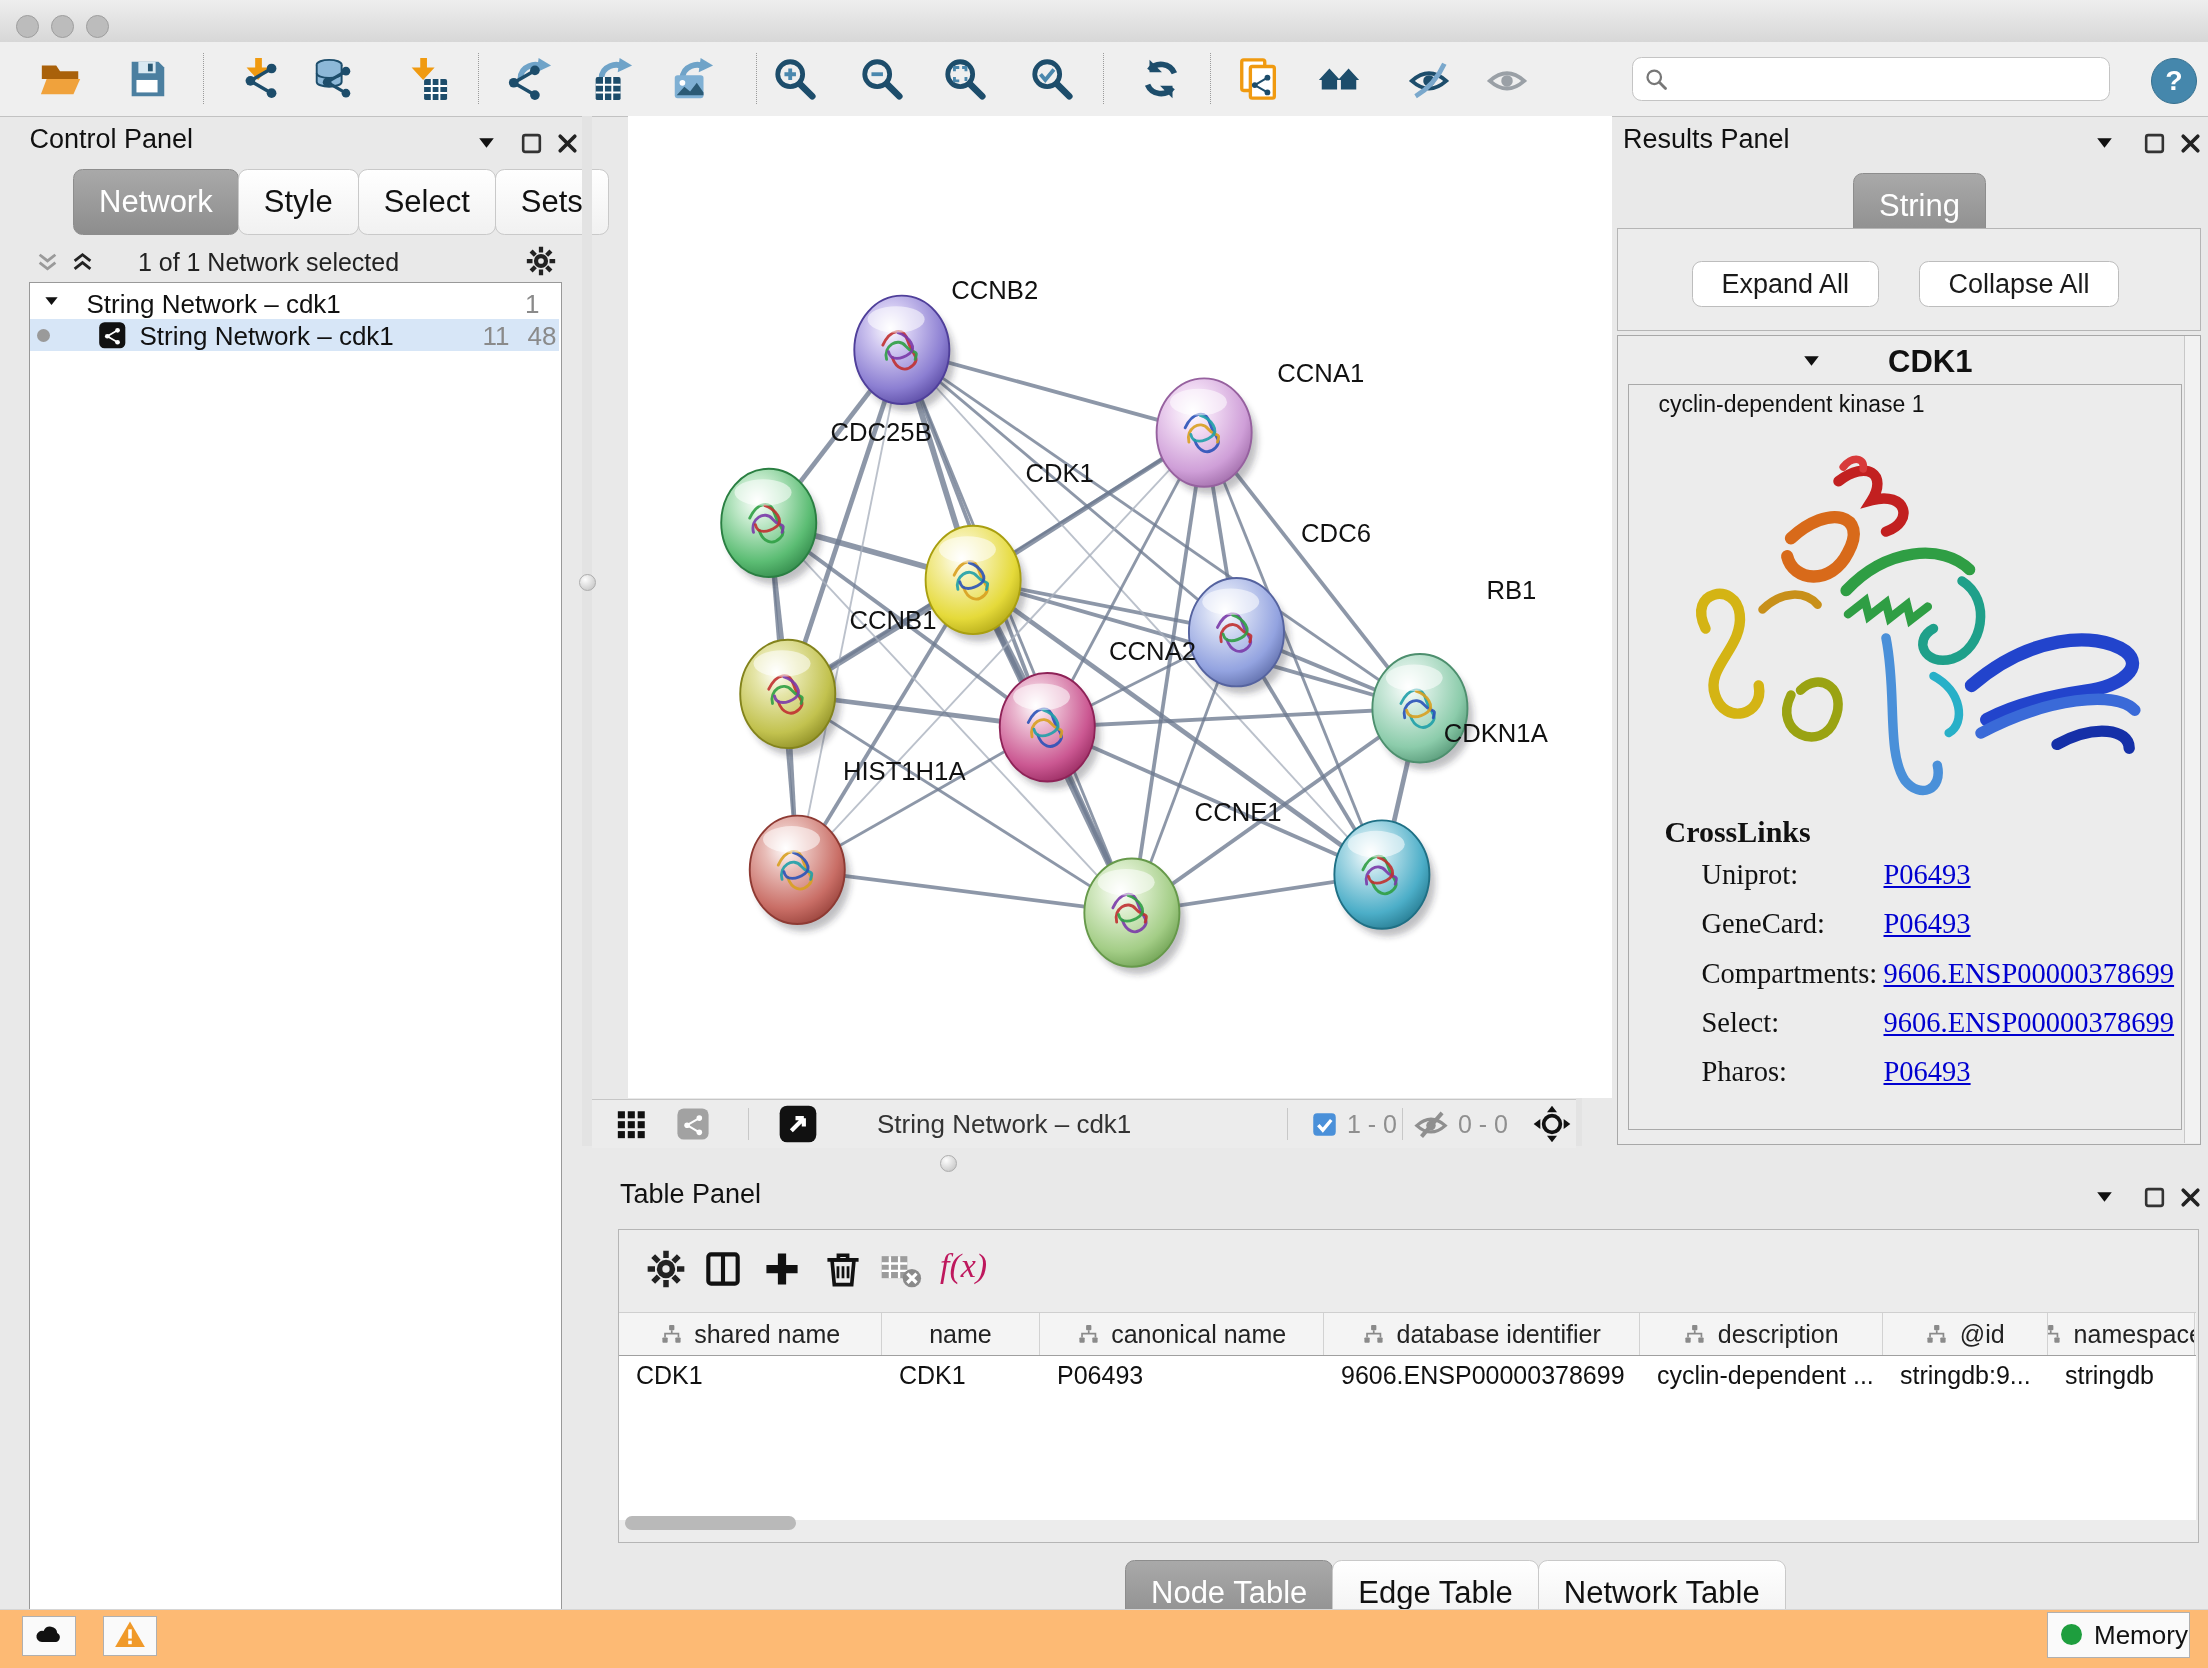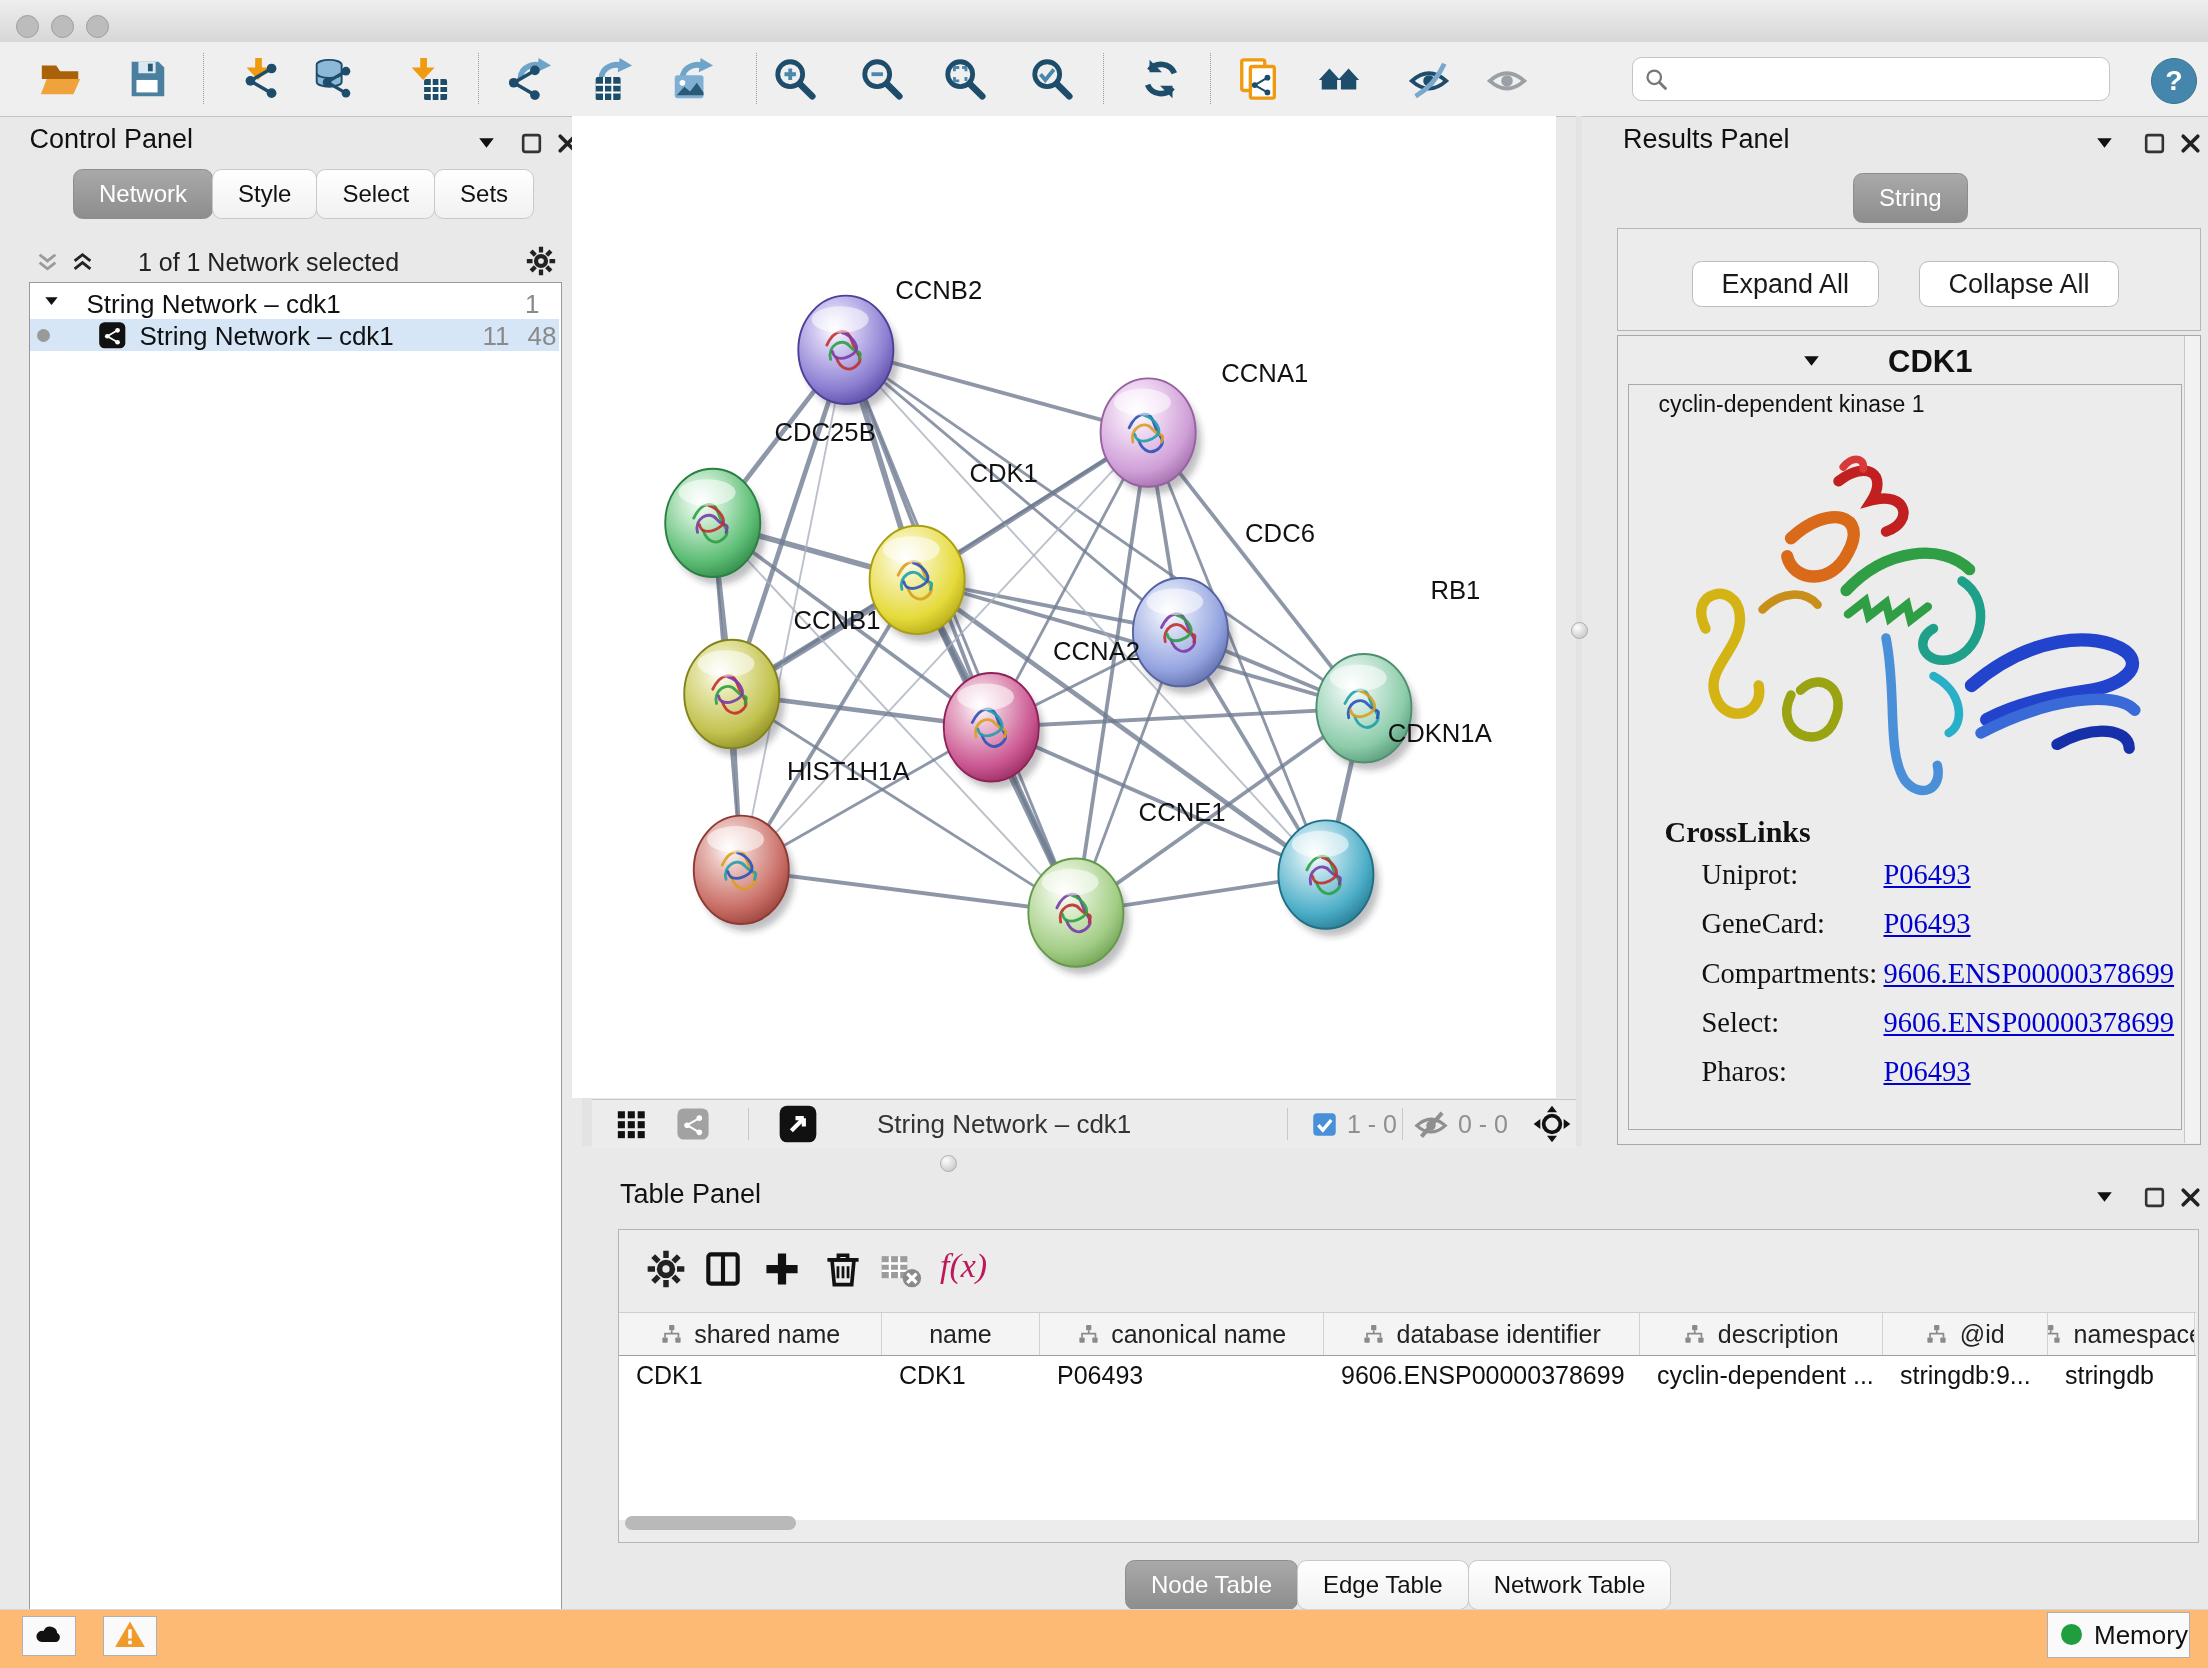--- a/index.html
+++ b/index.html
@@ -23,37 +23,37 @@
   #search-wrap svg{position:absolute;left:9.5px;top:7.6px;width:27px;height:27px;}
   #search-input{position:absolute;left:46px;top:1.9px;width:418px;height:34px;border:none;
     outline:none;font-size:25px;background:transparent;}
   #help-btn{position:absolute;left:2151px;top:16px;width:44px;height:44px;border-radius:50%;
     background:#4587ac;border:1.9px solid #36708f;color:#fff;font-size:28.5px;font-weight:bold;
     text-align:center;line-height:42px;}
   
   .ptitle{position:absolute;font-size:27px;color:#111;}
   .wc{position:absolute;width:25px;height:25px;}
   .wc svg{width:100%;height:100%}
-  .tab{height:48px;line-height:48px;padding:0 25px;font-size:24px;text-align:left;
+  .tab{height:48px;line-height:48px;padding:8px 25px;font-size:31px;text-align:left;
     background:linear-gradient(#ffffff,#f1f1f1);border:1px solid #c9c9c9;color:#111;
     border-radius:9.5px 9.5px 9.5px 9.5px;margin-right:-1px;}
   .tab.active{background:linear-gradient(#a9a9a9,#8d8d8d);color:#fff;border-color:#8d8d8d;}
   
   #cp-tabs{position:absolute;left:73px;top:169px;display:flex;}
   #cp-bar{position:absolute;left:28.5px;top:240px;width:533px;height:42px;background:#e9e9e9;}
   #cp-bar .gear{position:absolute;right:3.8px;top:3.8px;width:34px;height:34px;}
   #cp-sel{position:absolute;left:0;right:53px;top:7.6px;text-align:center;font-size:25px;color:#222;}
   .chev{position:absolute;top:7.6px;width:27px;height:27px;}
   #cp-box{position:absolute;left:28.5px;top:282px;width:533px;height:1349px;background:#fff;
     border:1.9px solid #999;box-sizing:border-box;}
   .trow{position:absolute;left:0;width:529px;height:32px;font-size:26px;}
   .trow .lbl{position:absolute;top:1.9px;color:#111;}
   .cnt{position:absolute;top:1.9px;color:#8a8a8a;}
   
-  #canvas{position:absolute;left:572px;top:116px;width:984px;height:982px;background:#fff;}
+  #canvas{position:absolute;left:628px;top:116px;width:984px;height:982px;background:#fff;}
   #canvas-toolbar{position:absolute;left:592px;top:1099px;width:984px;height:48px;
     background:#ececec;border-top:1px solid #c6c6c6;}
   #canvas-toolbar .ci{position:absolute;top:6.7px;width:34px;height:34px;}
   .cdiv{position:absolute;top:7.6px;height:32px;border-left:1px solid #c8c8c8;}
   #view-title{position:absolute;left:285px;top:0;height:48px;line-height:48px;
     font-size:26px;color:#333;}
   .ccount{position:absolute;top:0;height:48px;line-height:48px;font-size:25px;color:#8f8f8f;}
   
   .vsplit{position:absolute;top:116px;width:9.5px;height:1030px;background:#e3e3e3;}
   .dot{position:absolute;width:15px;height:15px;border-radius:50%;

